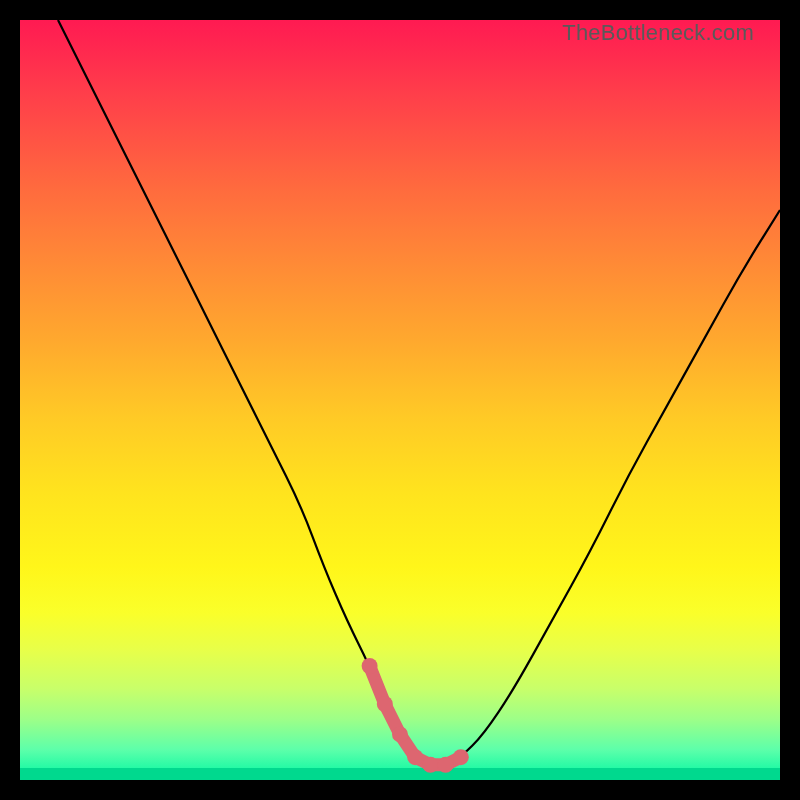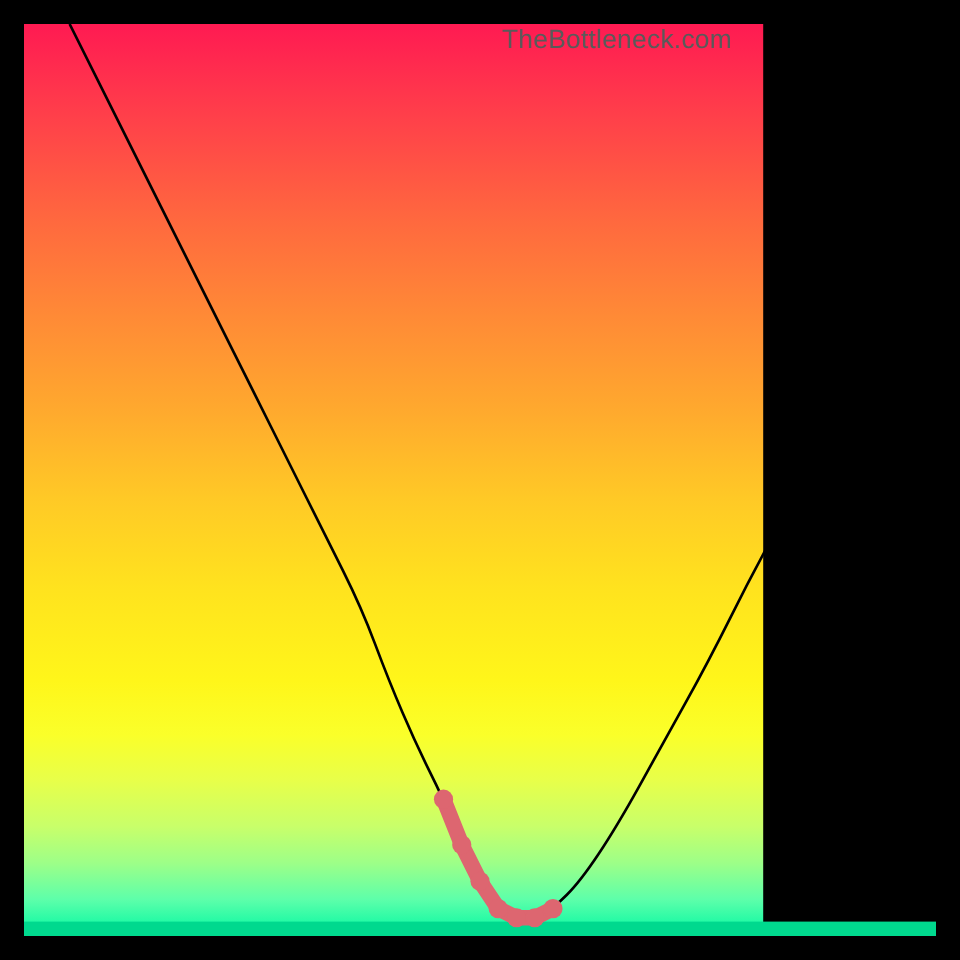--- a/index.html
+++ b/index.html
@@ -3,21 +3,21 @@
 <meta charset="utf-8">
 <style>
   * { margin: 0; padding: 0; box-sizing: border-box; }
   html, body { width: 800px; height: 800px; overflow: hidden; }
   body { background: #000; font-family: Arial, Helvetica, sans-serif; }
 
   .frame {
     position: absolute;
     left: 20px;
     top: 20px;
-    width: 616px;
+    width: 760px;
     height: 760px;
     background: linear-gradient(to bottom,
       #ff1a52 0%,
       #ff3f4a 10%,
       #ff6a3e 22%,
       #ff8a36 32%,
       #ffa82e 42%,
       #ffc926 52%,
       #ffe31e 62%,
       #fff61a 72%,

